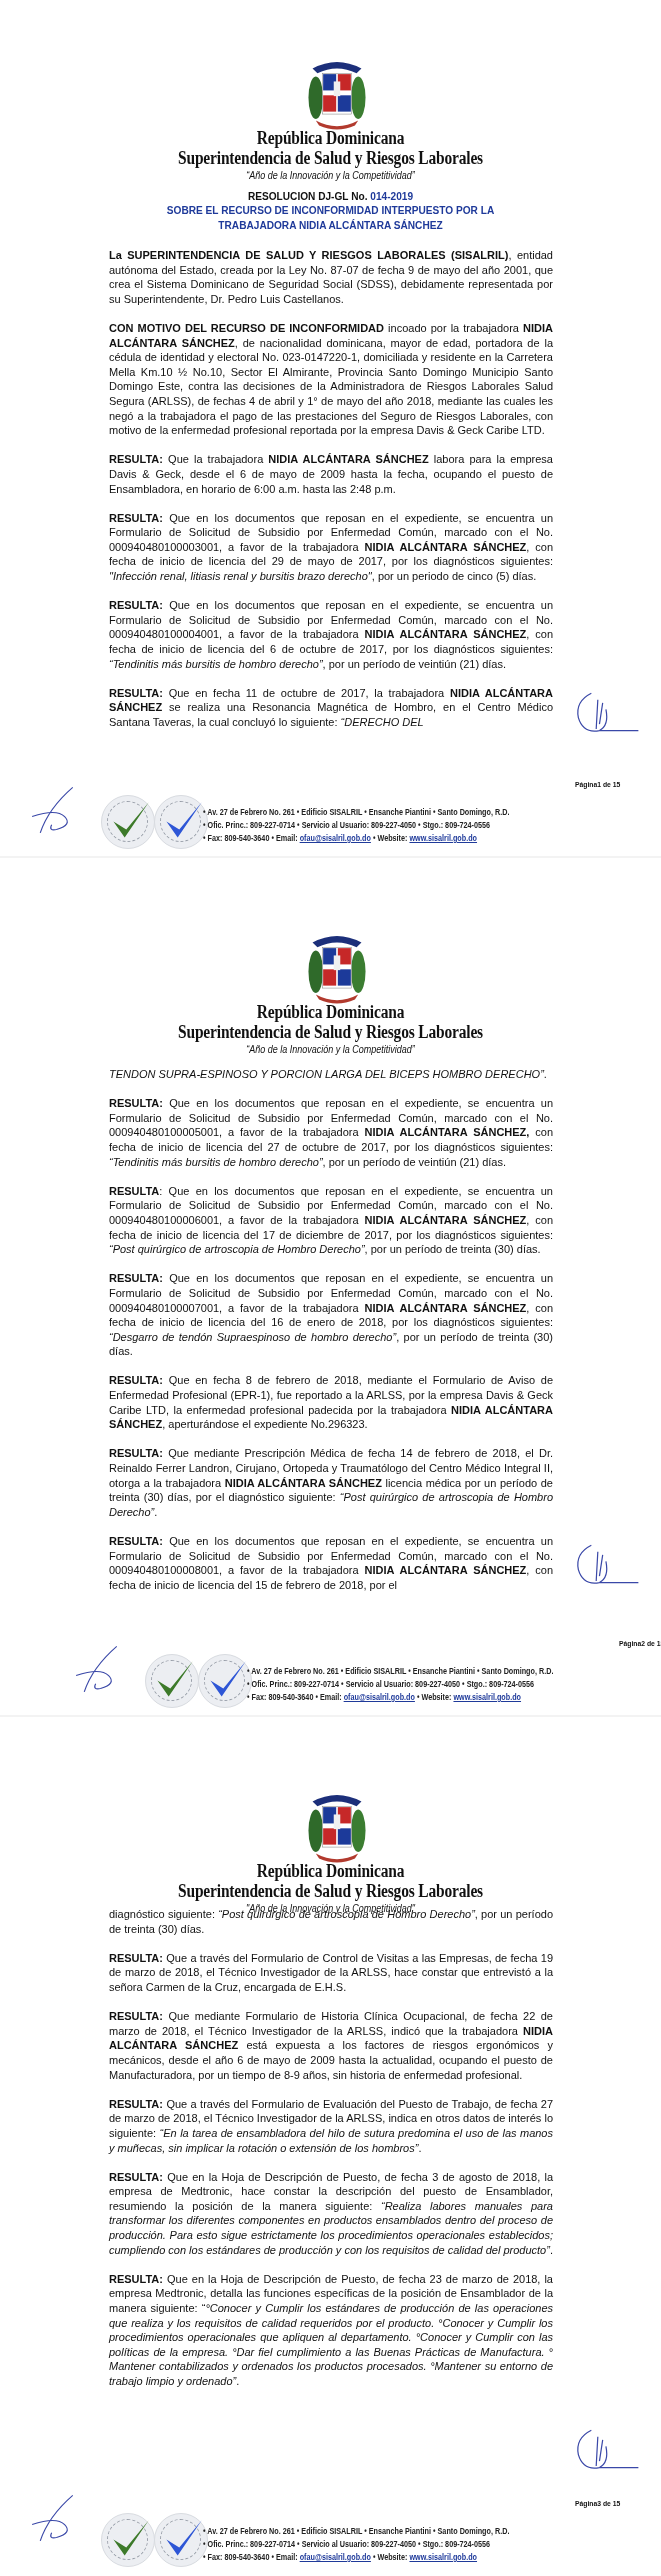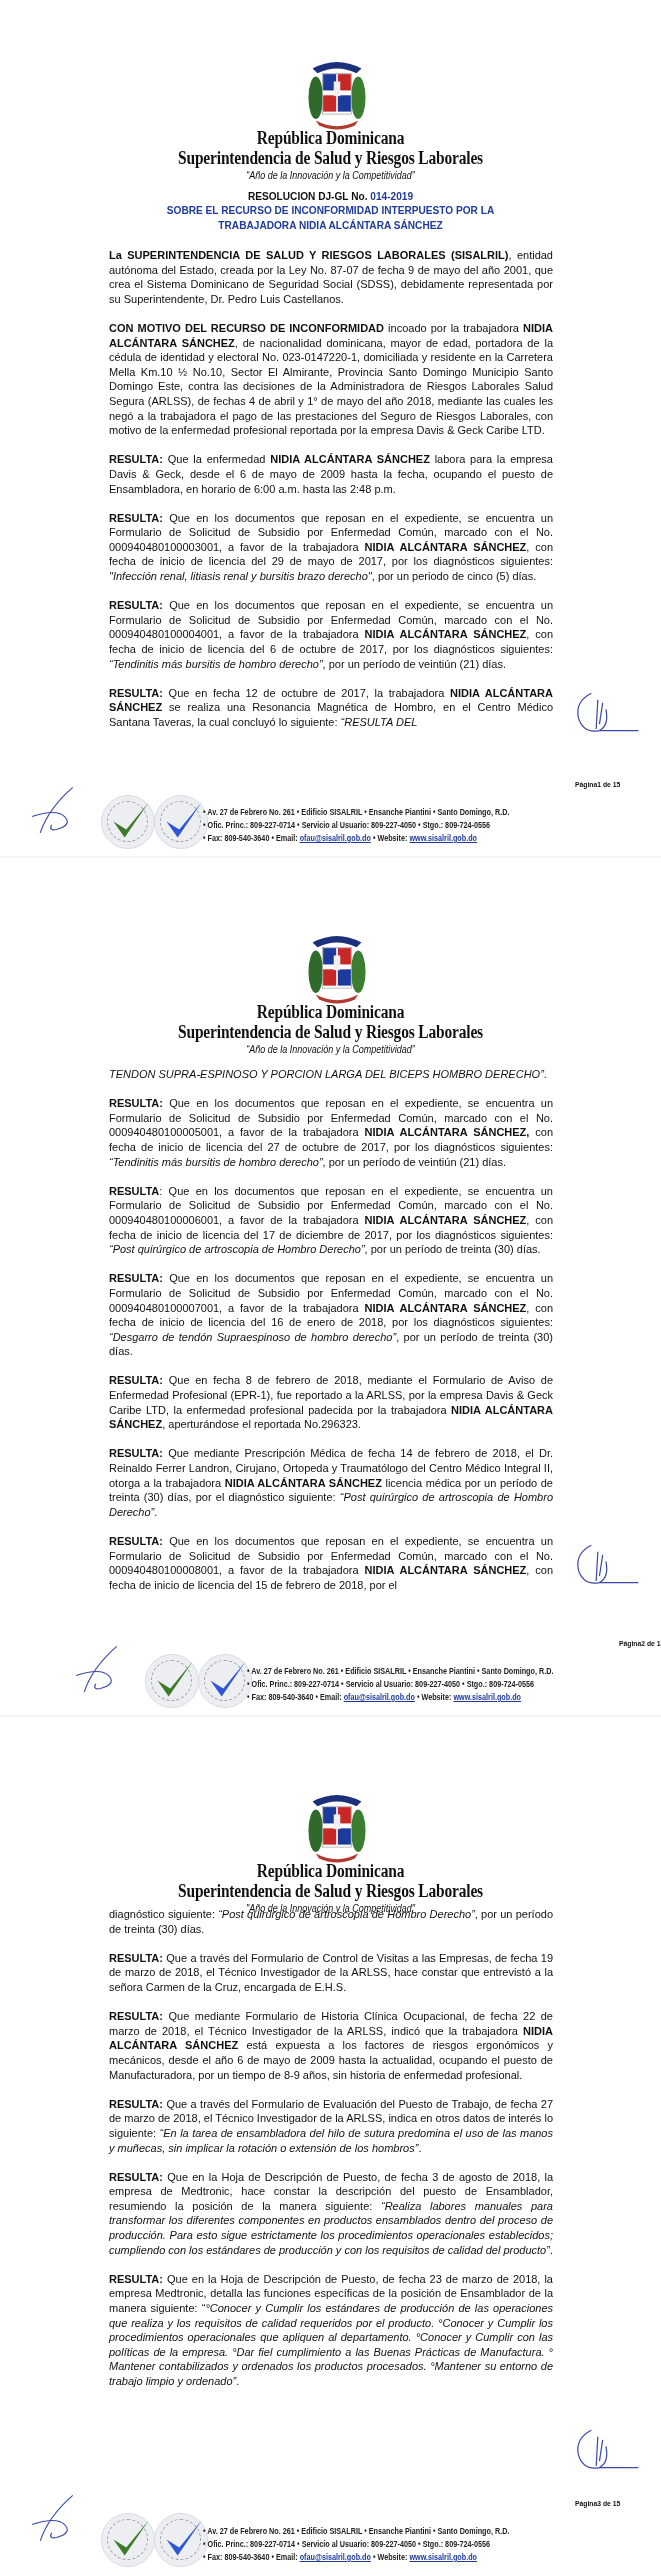--- a/index.html
+++ b/index.html
@@ -55,24 +55,24 @@
   <div class="res-title" style="top:189px;">
     <span>RESOLUCION DJ-GL No.</span>
     <span class="blue">014-2019</span>
   </div>
   <div class="res-title blue" style="top:203px;color:#1f3a9a;">SOBRE EL RECURSO DE INCONFORMIDAD INTERPUESTO POR LA</div>
   <div class="res-title" style="top:218px;color:#1f3a9a;">TRABAJADORA NIDIA ALCÁNTARA SÁNCHEZ</div>
 
   <div class="body" style="top:248px;">
     <p><b>La SUPERINTENDENCIA DE SALUD Y RIESGOS LABORALES (SISALRIL)</b><span>, entidad autónoma del Estado, creada por la Ley No. 87-07 de fecha 9 de mayo del año 2001, que crea el Sistema Dominicano de Seguridad Social (SDSS), debidamente representada por su Superintendente, Dr. Pedro Luis Castellanos.</span></p>
     <p><b>CON MOTIVO DEL RECURSO DE INCONFORMIDAD</b><span> incoado por la trabajadora </span><b>NIDIA ALCÁNTARA SÁNCHEZ</b><span>, de nacionalidad dominicana, mayor de edad, portadora de la cédula de identidad y electoral No. 023-0147220-1, domiciliada y residente en la Carretera Mella Km.10 ½ No.10, Sector El Almirante, Provincia Santo Domingo Municipio Santo Domingo Este, contra las decisiones de la Administradora de Riesgos Laborales Salud Segura (ARLSS), de fechas 4 de abril y 1° de mayo del año 2018, mediante las cuales les negó a la trabajadora el pago de las prestaciones del Seguro de Riesgos Laborales, con  motivo de la enfermedad profesional reportada por la empresa Davis &amp; Geck Caribe LTD.</span></p>
-    <p><b>RESULTA:</b><span> Que la enfermedad </span><b>NIDIA ALCÁNTARA SÁNCHEZ</b><span> labora para la empresa Davis &amp; Geck, desde el 6 de mayo de 2009 hasta la fecha, ocupando el puesto de Ensambladora, en horario de 6:00 a.m. hasta las 2:48 p.m.</span></p>
+    <p><b>RESULTA:</b><span> Que la trabajadora </span><b>NIDIA ALCÁNTARA SÁNCHEZ</b><span> labora para la empresa Davis &amp; Geck, desde el 6 de mayo de 2009 hasta la fecha, ocupando el puesto de Ensambladora, en horario de 6:00 a.m. hasta las 2:48 p.m.</span></p>
     <p><b>RESULTA:</b><span> Que en los documentos que reposan en el expediente, se encuentra un Formulario de Solicitud de Subsidio por Enfermedad Común, marcado con el No. 000940480100003001, a favor de la trabajadora </span><b>NIDIA ALCÁNTARA SÁNCHEZ</b><span>, con fecha de inicio de licencia del 29 de mayo de 2017, por los diagnósticos siguientes: </span><i>"Infección renal, litiasis renal y bursitis brazo derecho"</i><span>, por un periodo de cinco (5) días.</span></p>
     <p><b>RESULTA:</b><span> Que en los documentos que reposan en el expediente, se encuentra un Formulario de Solicitud de Subsidio por Enfermedad Común, marcado con el No. 000940480100004001, a favor de la trabajadora </span><b>NIDIA ALCÁNTARA SÁNCHEZ</b><span>, con fecha de inicio de licencia del 6 de octubre de 2017, por los diagnósticos siguientes: </span><i>“Tendinitis más bursitis de hombro derecho”</i><span>, por un período de veintiún (21) días.</span></p>
-    <p><b>RESULTA:</b><span> Que en fecha 12 de octubre de 2017, la trabajadora </span><b>NIDIA ALCÁNTARA SÁNCHEZ</b><span> se realiza una Resonancia Magnética de Hombro, en el Centro Médico Santana Taveras, la cual concluyó lo siguiente: </span><i>“RESULTA DEL</i></p>
+    <p><b>RESULTA:</b><span> Que en fecha 11 de octubre de 2017, la trabajadora </span><b>NIDIA ALCÁNTARA SÁNCHEZ</b><span> se realiza una Resonancia Magnética de Hombro, en el Centro Médico Santana Taveras, la cual concluyó lo siguiente: </span><i>“DERECHO DEL</i></p>
   </div>
 
   <svg class="sig-right" style="top:685px;" viewBox="0 0 90 70">
     <path d="M30 10 Q10 20 14 40 Q20 60 40 56 Q52 50 48 30 M38 18 L36 54 M44 22 L40 48 M40 56 L88 56" fill="none" stroke="#3a48a8" stroke-width="1.5"></path>
   </svg>
 
   <div class="footer" style="top:777px;">
     <div class="pageno" style="top:3.2px;">Página1 de 15</div>
     <svg class="sig-left" style="top:6.5px;" viewBox="0 0 80 70">
       <path d="M60 4 Q30 30 20 60 M10 40 Q40 30 50 40 Q60 50 40 56 Q30 58 34 50" fill="none" stroke="#3a48a8" stroke-width="1.4"></path>
@@ -114,21 +114,21 @@
   </svg>
   <div class="h-country" style="top:144px;">República Dominicana</div>
   <div class="h-agency" style="top:164px;">Superintendencia de Salud y Riesgos Laborales</div>
   <div class="h-motto" style="top:186px;">“Año de la Innovación y la Competitividad”</div>
 
   <div class="body" style="top:209px;">
     <p><i>TENDON SUPRA-ESPINOSO Y PORCION LARGA DEL BICEPS HOMBRO DERECHO”</i><span>.</span></p>
     <p><b>RESULTA:</b><span> Que en los documentos que reposan en el expediente, se encuentra un Formulario de Solicitud de Subsidio por Enfermedad Común, marcado con el No. 000940480100005001, a favor de la trabajadora </span><b>NIDIA ALCÁNTARA SÁNCHEZ,</b><span> con fecha de inicio de licencia del 27 de octubre de 2017, por los diagnósticos siguientes: </span><i>“Tendinitis más bursitis de hombro derecho”</i><span>, por un período de veintiún (21) días.</span></p>
     <p><b>RESULTA</b><span>: Que en los documentos que reposan en el expediente, se encuentra un Formulario de Solicitud de Subsidio por Enfermedad Común, marcado con el No. 000940480100006001, a favor de la trabajadora </span><b>NIDIA ALCÁNTARA SÁNCHEZ</b><span>, con fecha de inicio de licencia del 17 de diciembre de 2017, por los diagnósticos siguientes: </span><i>“Post quirúrgico de artroscopia de Hombro Derecho”</i><span>, por un período de treinta (30) días.</span></p>
     <p><b>RESULTA:</b><span> Que en los documentos que reposan en el expediente, se encuentra un Formulario de Solicitud de Subsidio por Enfermedad Común, marcado con el No. 000940480100007001, a favor de la trabajadora </span><b>NIDIA ALCÁNTARA SÁNCHEZ</b><span>, con fecha de inicio de licencia del 16 de enero de 2018, por los diagnósticos siguientes: </span><i>“Desgarro de tendón Supraespinoso de hombro derecho”</i><span>, por un período de treinta (30) días.</span></p>
-    <p><b>RESULTA:</b><span> Que en fecha 8 de febrero de 2018, mediante el Formulario de Aviso de Enfermedad Profesional (EPR-1), fue reportado a la ARLSS, por la empresa Davis &amp; Geck Caribe LTD, la enfermedad profesional padecida por la trabajadora </span><b>NIDIA ALCÁNTARA SÁNCHEZ</b><span>, aperturándose el reportada No.296323.</span></p>
+    <p><b>RESULTA:</b><span> Que en fecha 8 de febrero de 2018, mediante el Formulario de Aviso de Enfermedad Profesional (EPR-1), fue reportado a la ARLSS, por la empresa Davis &amp; Geck Caribe LTD, la enfermedad profesional padecida por la trabajadora </span><b>NIDIA ALCÁNTARA SÁNCHEZ</b><span>, aperturándose el expediente No.296323.</span></p>
     <p><b>RESULTA:</b><span> Que mediante Prescripción Médica de fecha 14 de febrero de 2018, el Dr. Reinaldo Ferrer Landron, Cirujano, Ortopeda y Traumatólogo del Centro Médico Integral II, otorga a la trabajadora </span><b>NIDIA ALCÁNTARA SÁNCHEZ</b><span> licencia médica por un período de treinta (30) días, por el diagnóstico siguiente: </span><i>“Post quirúrgico de artroscopia de Hombro Derecho”</i><span>.</span></p>
     <p><b>RESULTA:</b><span> Que en los documentos que reposan en el expediente, se encuentra un Formulario de Solicitud de Subsidio por Enfermedad Común, marcado con el No. 000940480100008001, a favor de la trabajadora </span><b>NIDIA ALCÁNTARA SÁNCHEZ</b><span>, con fecha de inicio de licencia del 15 de febrero de 2018, por el</span></p>
   </div>
 
   <svg class="sig-right" style="top:679px;" viewBox="0 0 90 70">
     <path d="M30 10 Q10 20 14 40 Q20 60 40 56 Q52 50 48 30 M38 18 L36 54 M44 22 L40 48 M40 56 L88 56" fill="none" stroke="#3a48a8" stroke-width="1.5"></path>
   </svg>
 
   <div class="footer" style="top:778px;margin-left:44px;">
     <div class="pageno" style="top:3.2px;">Página2 de 15</div>

